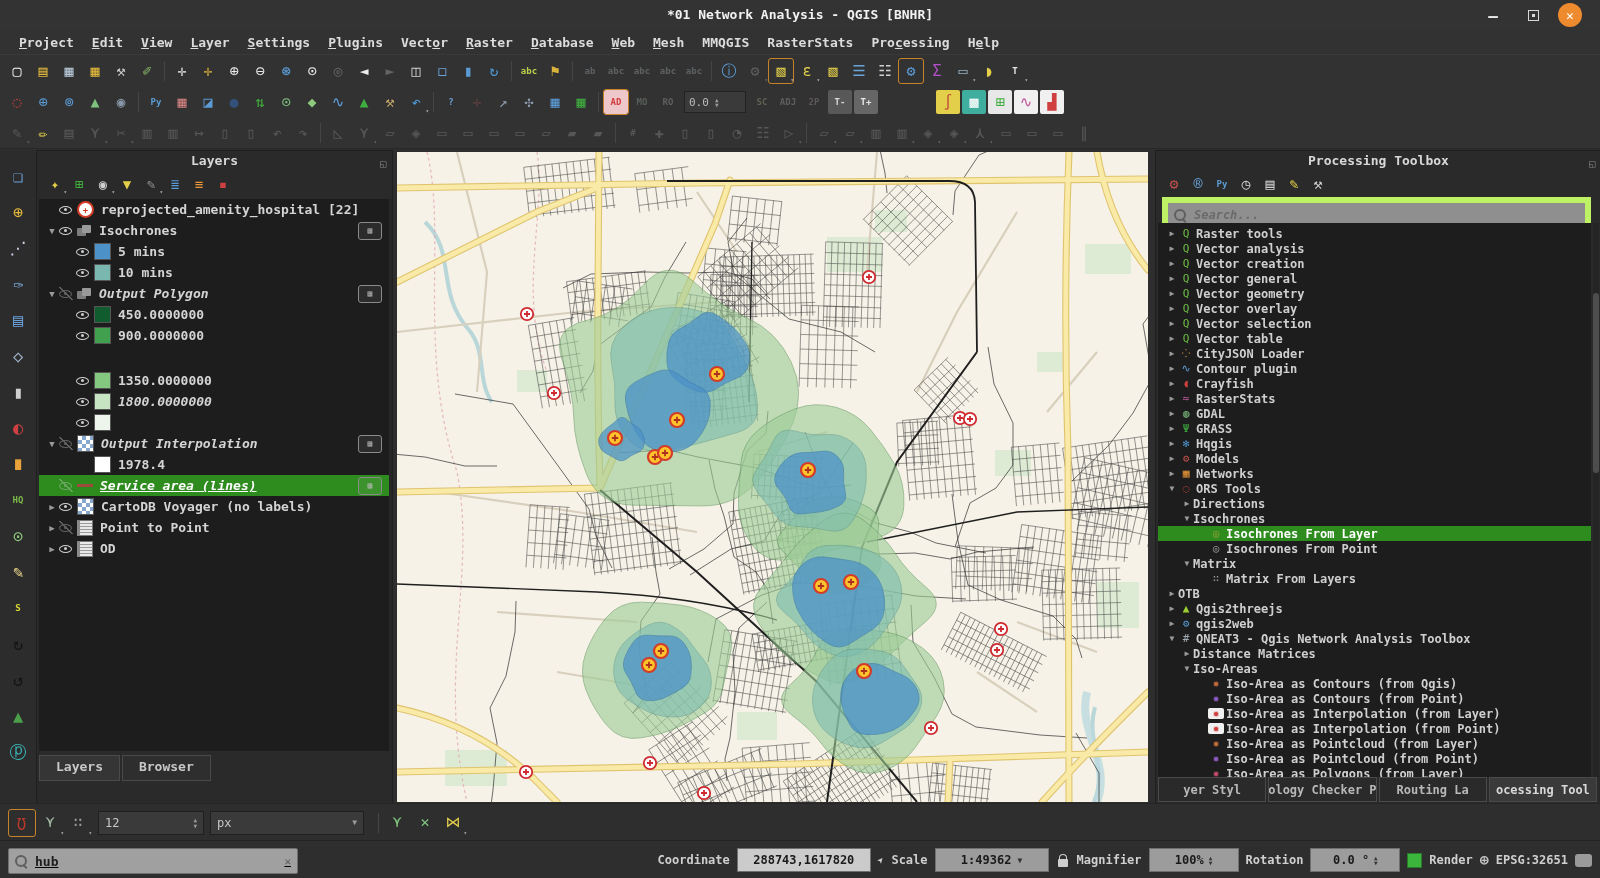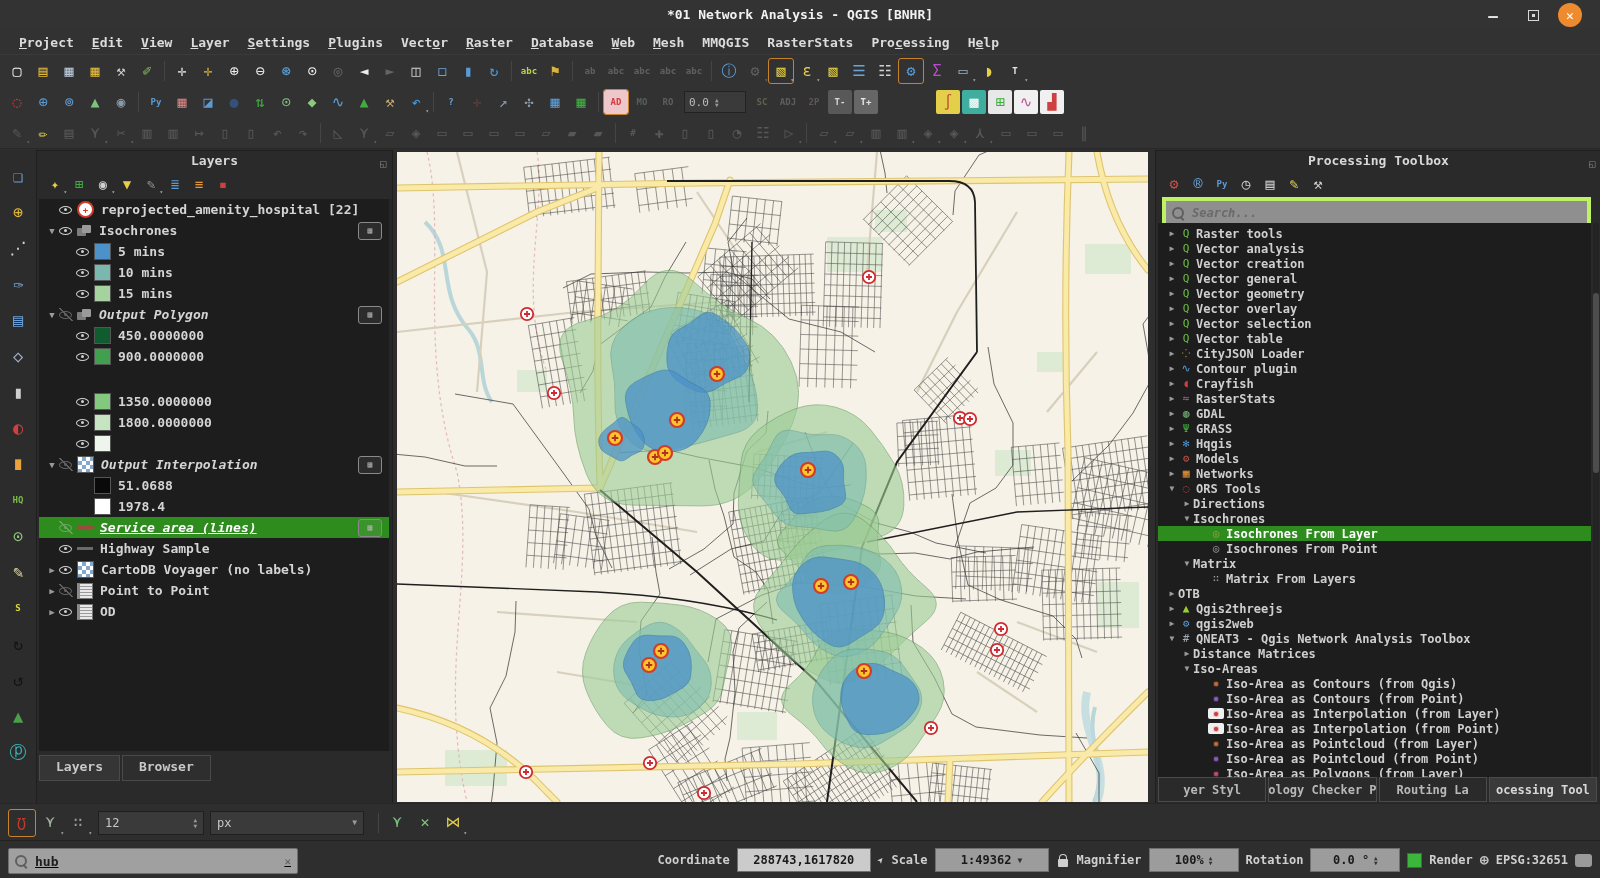--- a/index.html
+++ b/index.html
@@ -68,21 +68,21 @@
   .lrow.selected .lbl{color:#ffffff;}
   .badge{margin-left:auto;margin-right:8px;width:22px;height:16px;border:1px solid #8a8a8a;border-radius:3px;background:rgba(255,255,255,.07);color:#b5b5b5;font-size:8px;display:flex;align-items:center;justify-content:center;flex:0 0 auto;}
   #layers-tabs{position:absolute;left:2px;top:604px;height:26px;display:flex;}
   .btab{border:1px solid #4a4a4a;color:#c8c8c8;font-size:13px;font-weight:600;padding:3px 16px;margin-right:2px;background:#2e2e2e;}
   .btab.active{background:#353535;}
   #ltree-scroll{position:absolute;right:0;top:48px;width:3px;height:552px;background:#272727;}
   
   #proc-panel{left:1155px;top:150px;width:445px;height:653px;}
   #proc-toolbar{height:26px;display:flex;align-items:center;padding-left:6px;}
   #proc-toolbar .tbi{width:22px;height:22px;}
-  #proc-search{position:absolute;left:6px;right:10px;top:46px;height:23px;background:#8f8f8f;border:4px solid #bef264;display:flex;align-items:center;padding-left:6px;}
+  #proc-search{position:absolute;left:6px;right:10px;top:46px;height:23px;background:#8f8f8f;border:6px solid #bef264;display:flex;align-items:center;padding-left:6px;}
   .mag{width:8px;height:8px;border:2px solid #5f5f5f;border-radius:50%;position:relative;flex:0 0 auto;}
   .mag::after{content:"";position:absolute;width:2px;height:5px;background:#5f5f5f;left:7px;top:7px;transform:rotate(-45deg);}
   #proc-search .ph{color:#6a6a6a;font-size:12px;font-style:italic;margin-left:8px;font-weight:600;}
   #proc-tree{position:absolute;left:2px;right:10px;top:72px;height:555px;background:#1d1d1d;overflow:hidden;padding-top:3px;}
   .prow{height:15px;display:flex;align-items:center;}
   .prow.selected{background:#2e8b1e;}
   .prow .arrow{width:12px;color:#9a9a9a;font-size:8px;text-align:center;flex:0 0 auto;}
   .prow .pico{width:16px;font-size:11px;text-align:center;margin-right:2px;flex:0 0 auto;line-height:1;}
   .prow .lbl{font-size:12px;font-weight:600;color:#cfcfcf;white-space:pre;}
   .prow.selected .lbl{color:#fff;}
@@ -638,26 +638,20 @@
         <span class="eye"></span>
         <span class="sw sw-rect" style="background: rgb(76, 146, 201);"></span>
         <span class="lbl">5 mins</span>
       </div>
       <div class="lrow" style="padding-left: 23px;">
         <span class="arrow"></span>
         <span class="eye"></span>
         <span class="sw sw-rect" style="background: rgb(122, 183, 174);"></span>
         <span class="lbl">10 mins</span>
       </div>
-      <div class="lrow" style="padding-left: 23px;">
-        <span class="arrow"></span>
-        <span class="eye"></span>
-        <span class="sw sw-rect" style="background: rgb(165, 210, 158);"></span>
-        <span class="lbl">15 mins</span>
-      </div>
       <div class="lrow" style="padding-left: 6px;">
         <span class="arrow">▼</span>
         <span class="eye off"></span>
         <span class="sw sw-group"></span>
         <span class="lbl italic">Output Polygon</span>
         <span class="badge">▦</span>
       </div>
       <div class="lrow" style="padding-left: 23px;">
         <span class="arrow"></span>
         <span class="eye"></span>
@@ -669,21 +663,21 @@
         <span class="eye"></span>
         <span class="sw sw-rect" style="background: rgb(65, 160, 77);"></span>
         <span class="lbl">900.0000000</span>
       </div>
       <div class="lrow" style="padding-left: 23px; margin-top: 24px;">
         <span class="arrow"></span>
         <span class="eye"></span>
         <span class="sw sw-rect" style="background: rgb(132, 199, 127);"></span>
         <span class="lbl">1350.0000000</span>
       </div>
-      <div class="lrow" style="padding-left: 23px;">
+      <div class="lrow" style="padding-left: 23px; font-style: italic;">
         <span class="arrow"></span>
         <span class="eye"></span>
         <span class="sw sw-rect" style="background: rgb(198, 228, 193);"></span>
         <span class="lbl">1800.0000000</span>
       </div>
       <div class="lrow" style="padding-left: 23px;">
         <span class="arrow"></span>
         <span class="eye"></span>
         <span class="sw sw-rect" style="background: rgb(238, 245, 236);"></span>
         <span class="lbl"></span>
@@ -691,41 +685,29 @@
       <div class="lrow" style="padding-left: 6px;">
         <span class="arrow">▼</span>
         <span class="eye off"></span>
         <span class="sw sw-checker"></span>
         <span class="lbl italic">Output Interpolation</span>
         <span class="badge">▦</span>
       </div>
       <div class="lrow" style="padding-left: 23px;">
         <span class="arrow"></span>
         <span class="eye none"></span>
-        <span class="sw sw-rect" style="background: rgb(10, 10, 10);"></span>
-        <span class="lbl">51.0688</span>
-      </div>
-      <div class="lrow" style="padding-left: 23px;">
-        <span class="arrow"></span>
-        <span class="eye none"></span>
         <span class="sw sw-rect" style="background: rgb(255, 255, 255);"></span>
         <span class="lbl">1978.4</span>
       </div>
       <div class="lrow selected" style="padding-left: 6px;">
         <span class="arrow"></span>
         <span class="eye off"></span>
         <span class="sw sw-line" style="background: rgb(156, 74, 60);"></span>
         <span class="lbl italic underline">Service area (lines)</span>
         <span class="badge">▦</span>
-      </div>
-      <div class="lrow" style="padding-left: 6px;">
-        <span class="arrow"></span>
-        <span class="eye"></span>
-        <span class="sw sw-line" style="background: rgb(106, 106, 106);"></span>
-        <span class="lbl">Highway Sample</span>
       </div>
       <div class="lrow" style="padding-left: 6px;">
         <span class="arrow">▶</span>
         <span class="eye"></span>
         <span class="sw sw-checker"></span>
         <span class="lbl">CartoDB Voyager (no labels)</span>
       </div>
       <div class="lrow" style="padding-left: 6px;">
         <span class="arrow">▶</span>
         <span class="eye off"></span>

